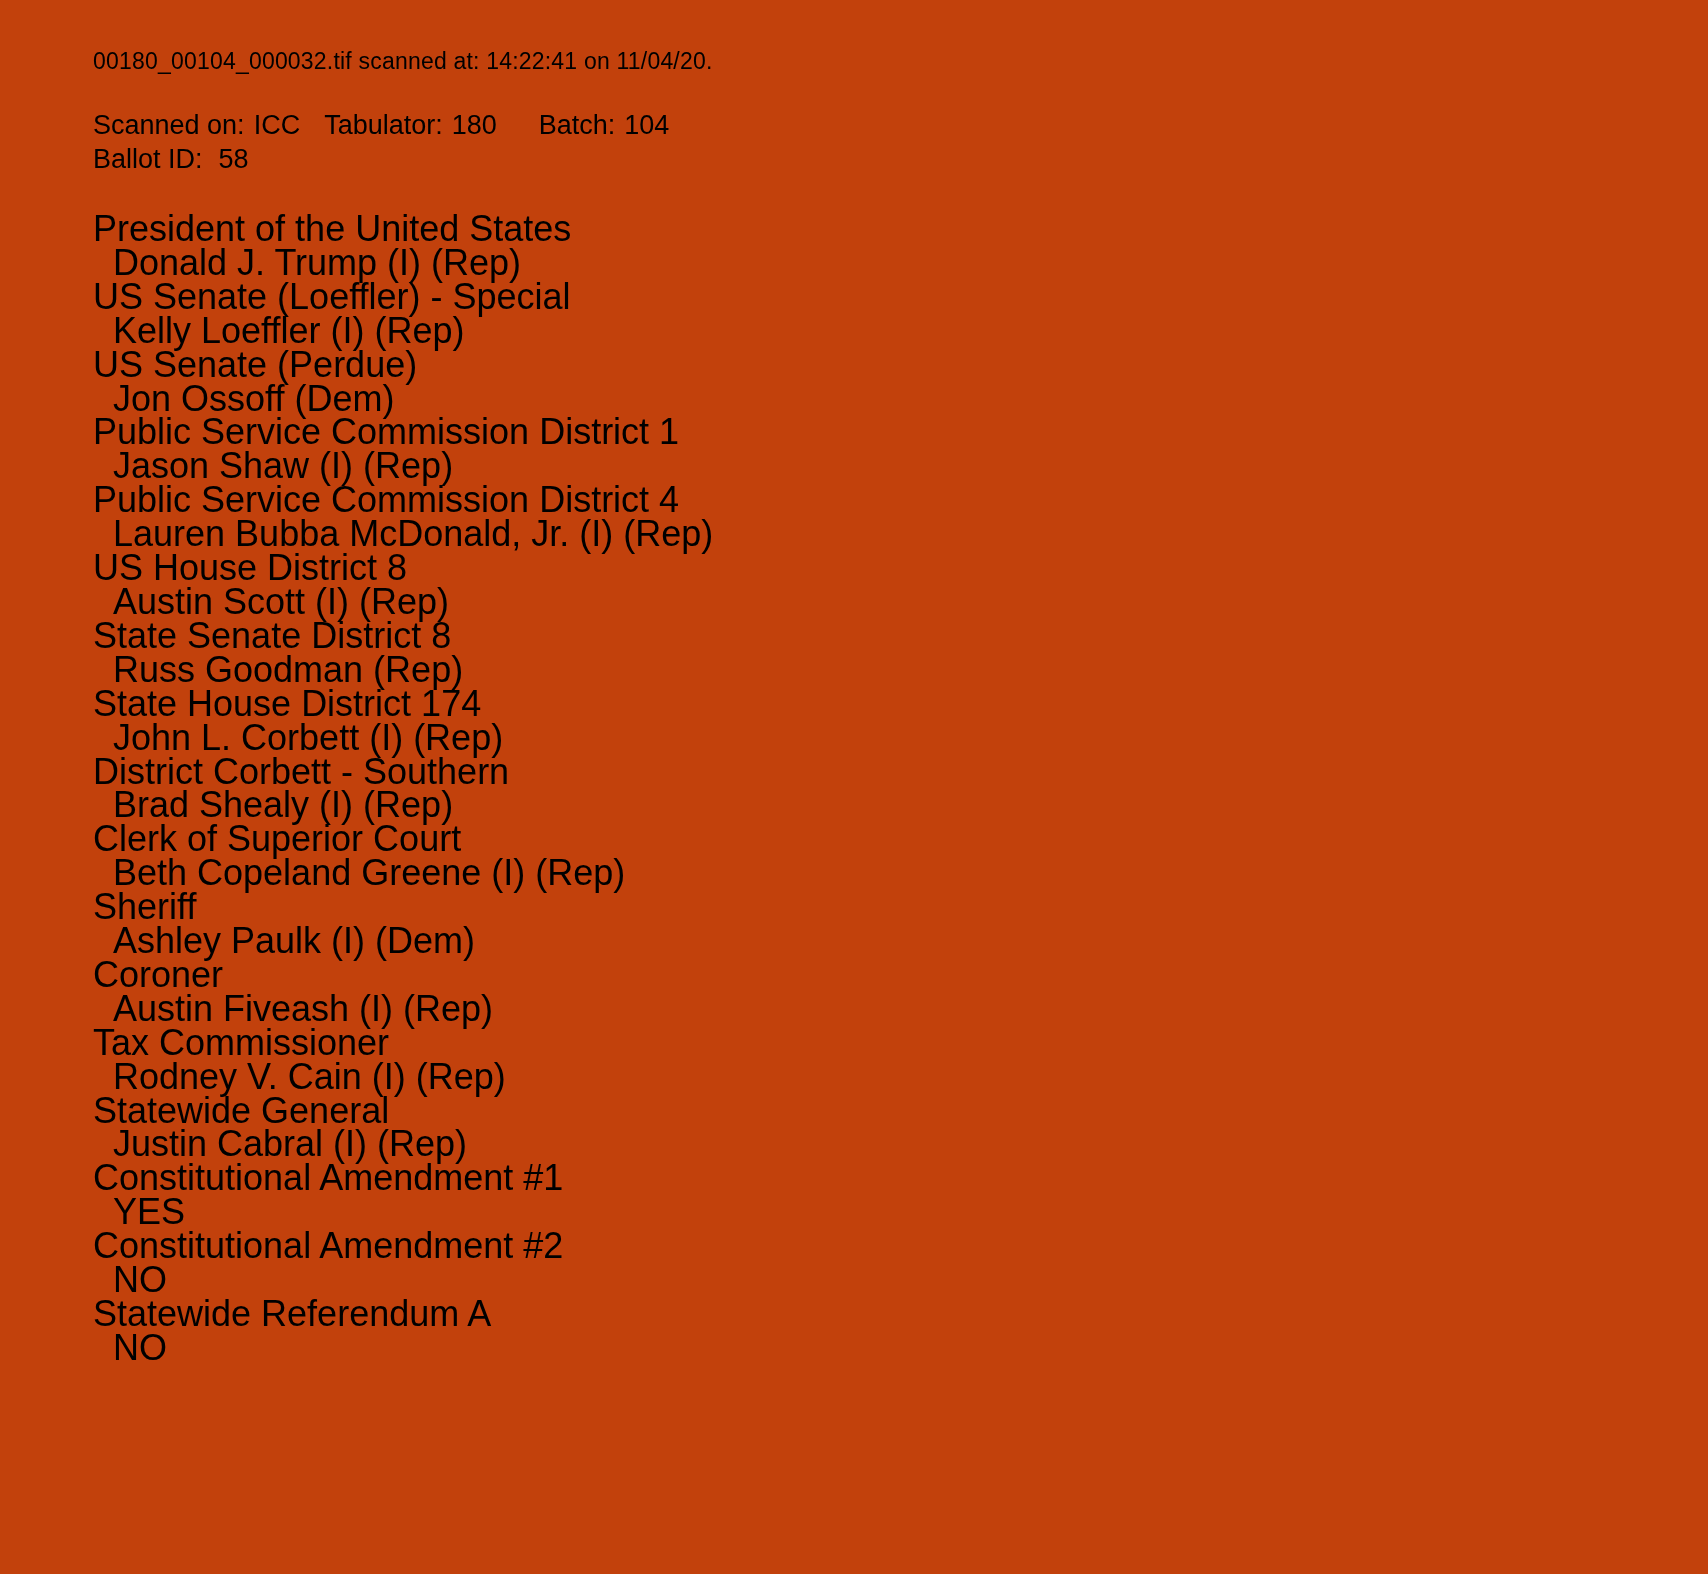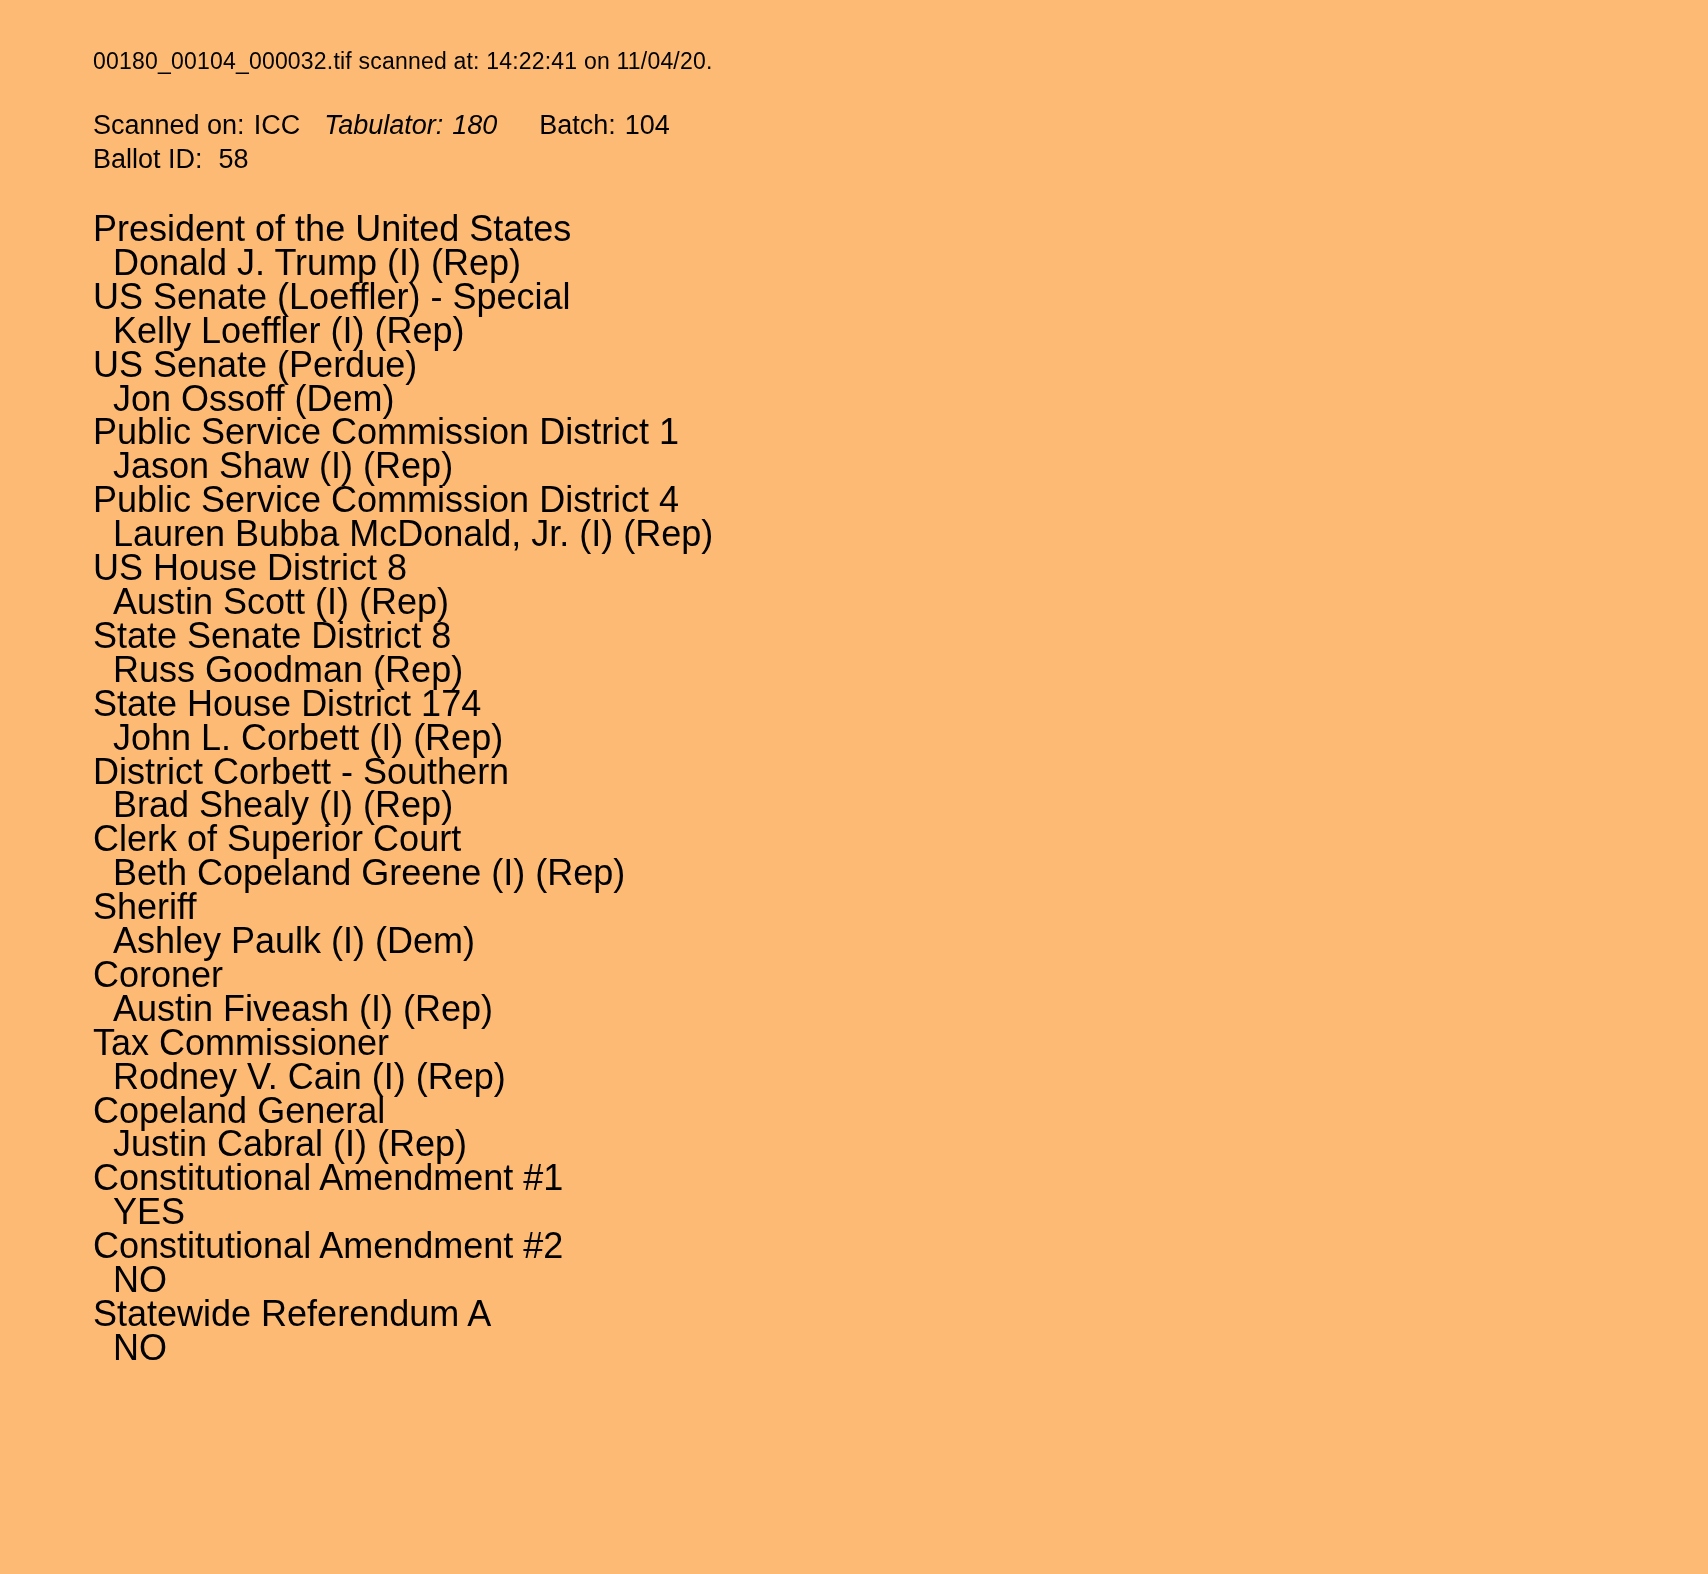--- a/index.html
+++ b/index.html
@@ -8,37 +8,37 @@
     height: 1574px;
     background: #ffffff;
     font-family: "Liberation Sans", sans-serif;
     color: #000000;
     overflow: hidden;
   }
   .page {
     width: 1708px;
     height: 1574px;
     padding: 46px 40px 0 93px;
-    background: #fdba74;
+    background: #c2410c;
   }
   .scan-header {
     font-size: 23px;
     line-height: 30px;
     margin-bottom: 32px;
     letter-spacing: 0.2px;
   }
   .scan-info {
     font-size: 27px;
     line-height: 34px;
     margin-bottom: 36px;
   }
   .info-line { white-space: nowrap; }
   .pair { display: inline; margin-top: 40px; }
   .pair .val { margin-left: 9px; }
-  .gap-tabulator { margin-left: 24px; font-style: italic; }
+  .gap-tabulator { margin-left: 24px; }
   .gap-batch { margin-left: 42px; }
   .ballot-id .val { margin-left: 16px; }
   .contest-list {
     font-size: 36px;
     line-height: 33.9px;
   }
   .contest-name { white-space: nowrap; }
   .contest-selection {
     padding-left: 20px;
     white-space: nowrap;
@@ -120,21 +120,21 @@
       <div class="contest-name">Coroner</div>
       <div class="contest-selection">Austin Fiveash (I) (Rep)</div>
     </div>
 
     <div class="contest">
       <div class="contest-name">Tax Commissioner</div>
       <div class="contest-selection">Rodney V. Cain (I) (Rep)</div>
     </div>
 
     <div class="contest">
-      <div class="contest-name">Copeland General</div>
+      <div class="contest-name">Statewide General</div>
       <div class="contest-selection">Justin Cabral (I) (Rep)</div>
     </div>
 
 
     <div class="contest">
       <div class="contest-name">Constitutional Amendment #1</div>
       <div class="contest-selection">YES</div>
     </div>
 
     <div class="contest">

